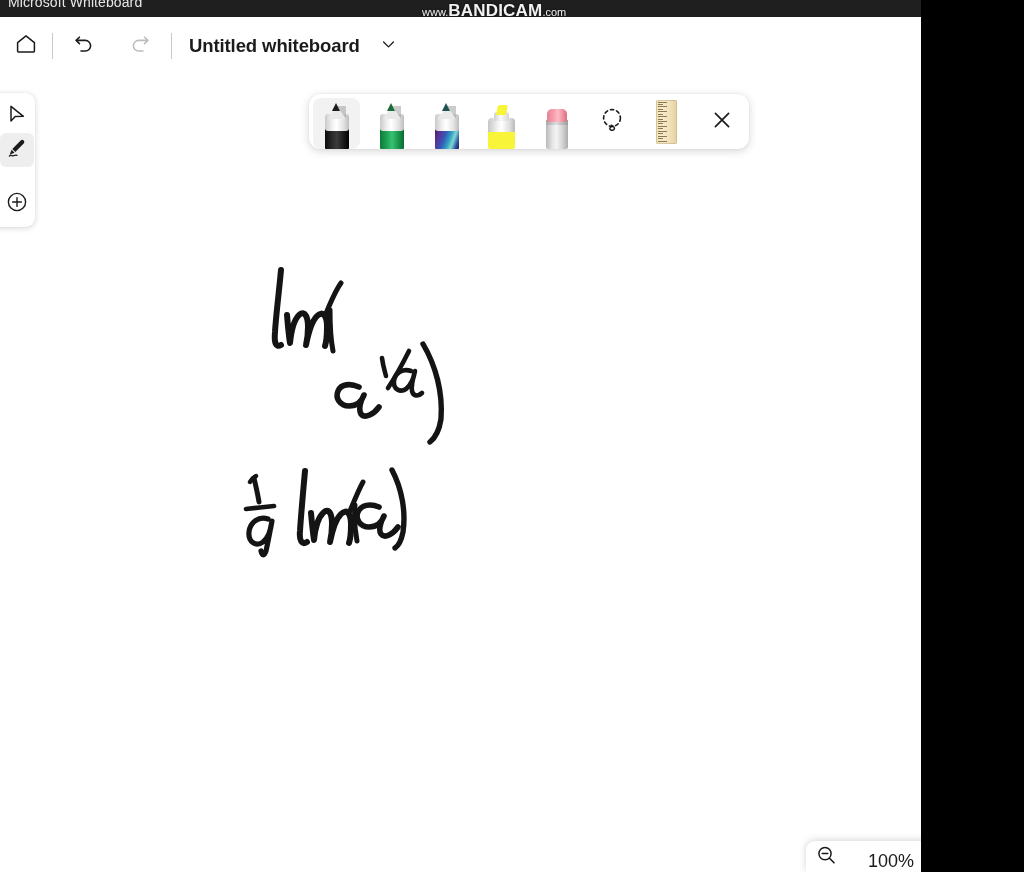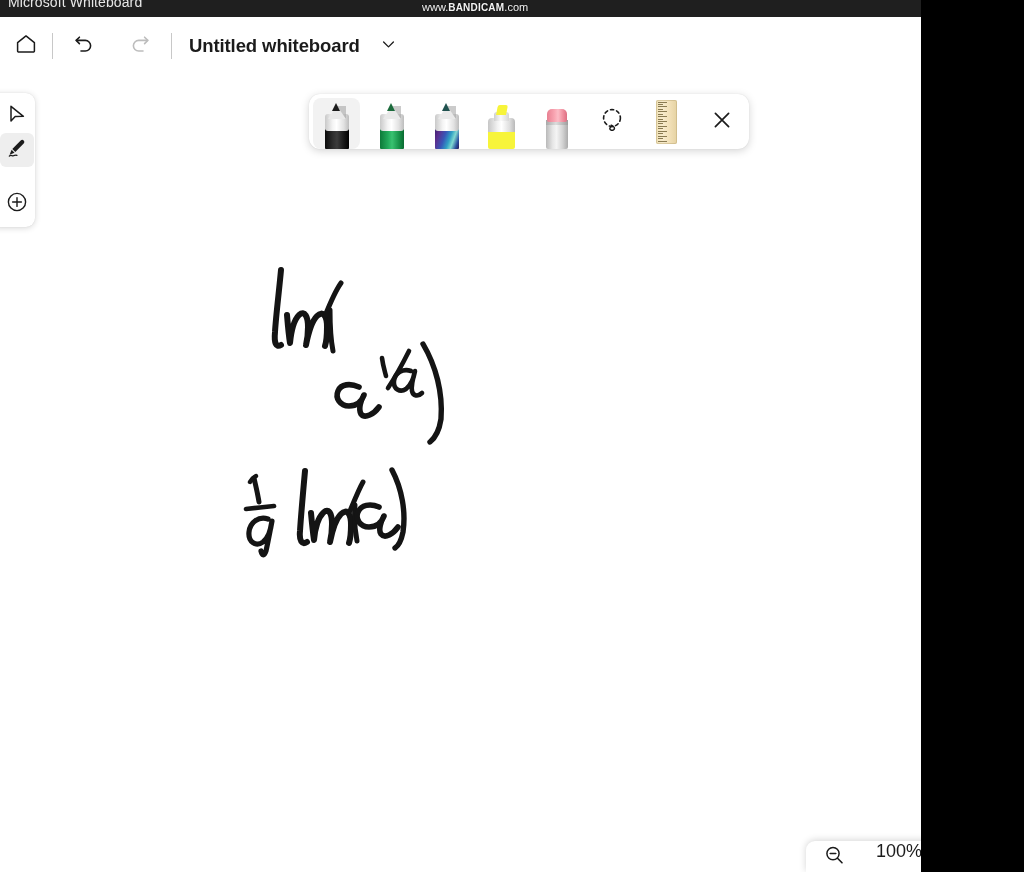--- a/index.html
+++ b/index.html
@@ -63,21 +63,21 @@
     color: #f2f2f2;
     white-space: nowrap;
     text-shadow: 0 0 2px rgba(0,0,0,.9);
   }
   .wm-small {
     font-size: 11px;
     font-weight: normal;
     letter-spacing: 0px;
   }
   .wm-big {
-    font-size: 10px;
+    font-size: 17px;
     font-weight: bold;
     letter-spacing: 0.2px;
   }
 
   
   .header {
     position: absolute;
     left: 0;
     top: 17px;
     width: 921px;
@@ -374,23 +374,22 @@
   .zoom-ctrl {
     position: absolute;
     left: 806px;
     top: 841px;
     width: 160px;
     height: 31px;
     background: #ffffff;
     border-radius: 9px 0 0 0;
     box-shadow: 0 -1px 7px rgba(0,0,0,0.17);
     display: flex;
-    align-items: flex-start;
+    align-items: flex-end;
     overflow: hidden;
-    padding-left: 8px;
   }
   .zoom-btn {
     width: 40px;
     height: 31px;
     display: flex;
     align-items: center;
     justify-content: center;
   }
   .zoom-label {
     font-size: 18px;

